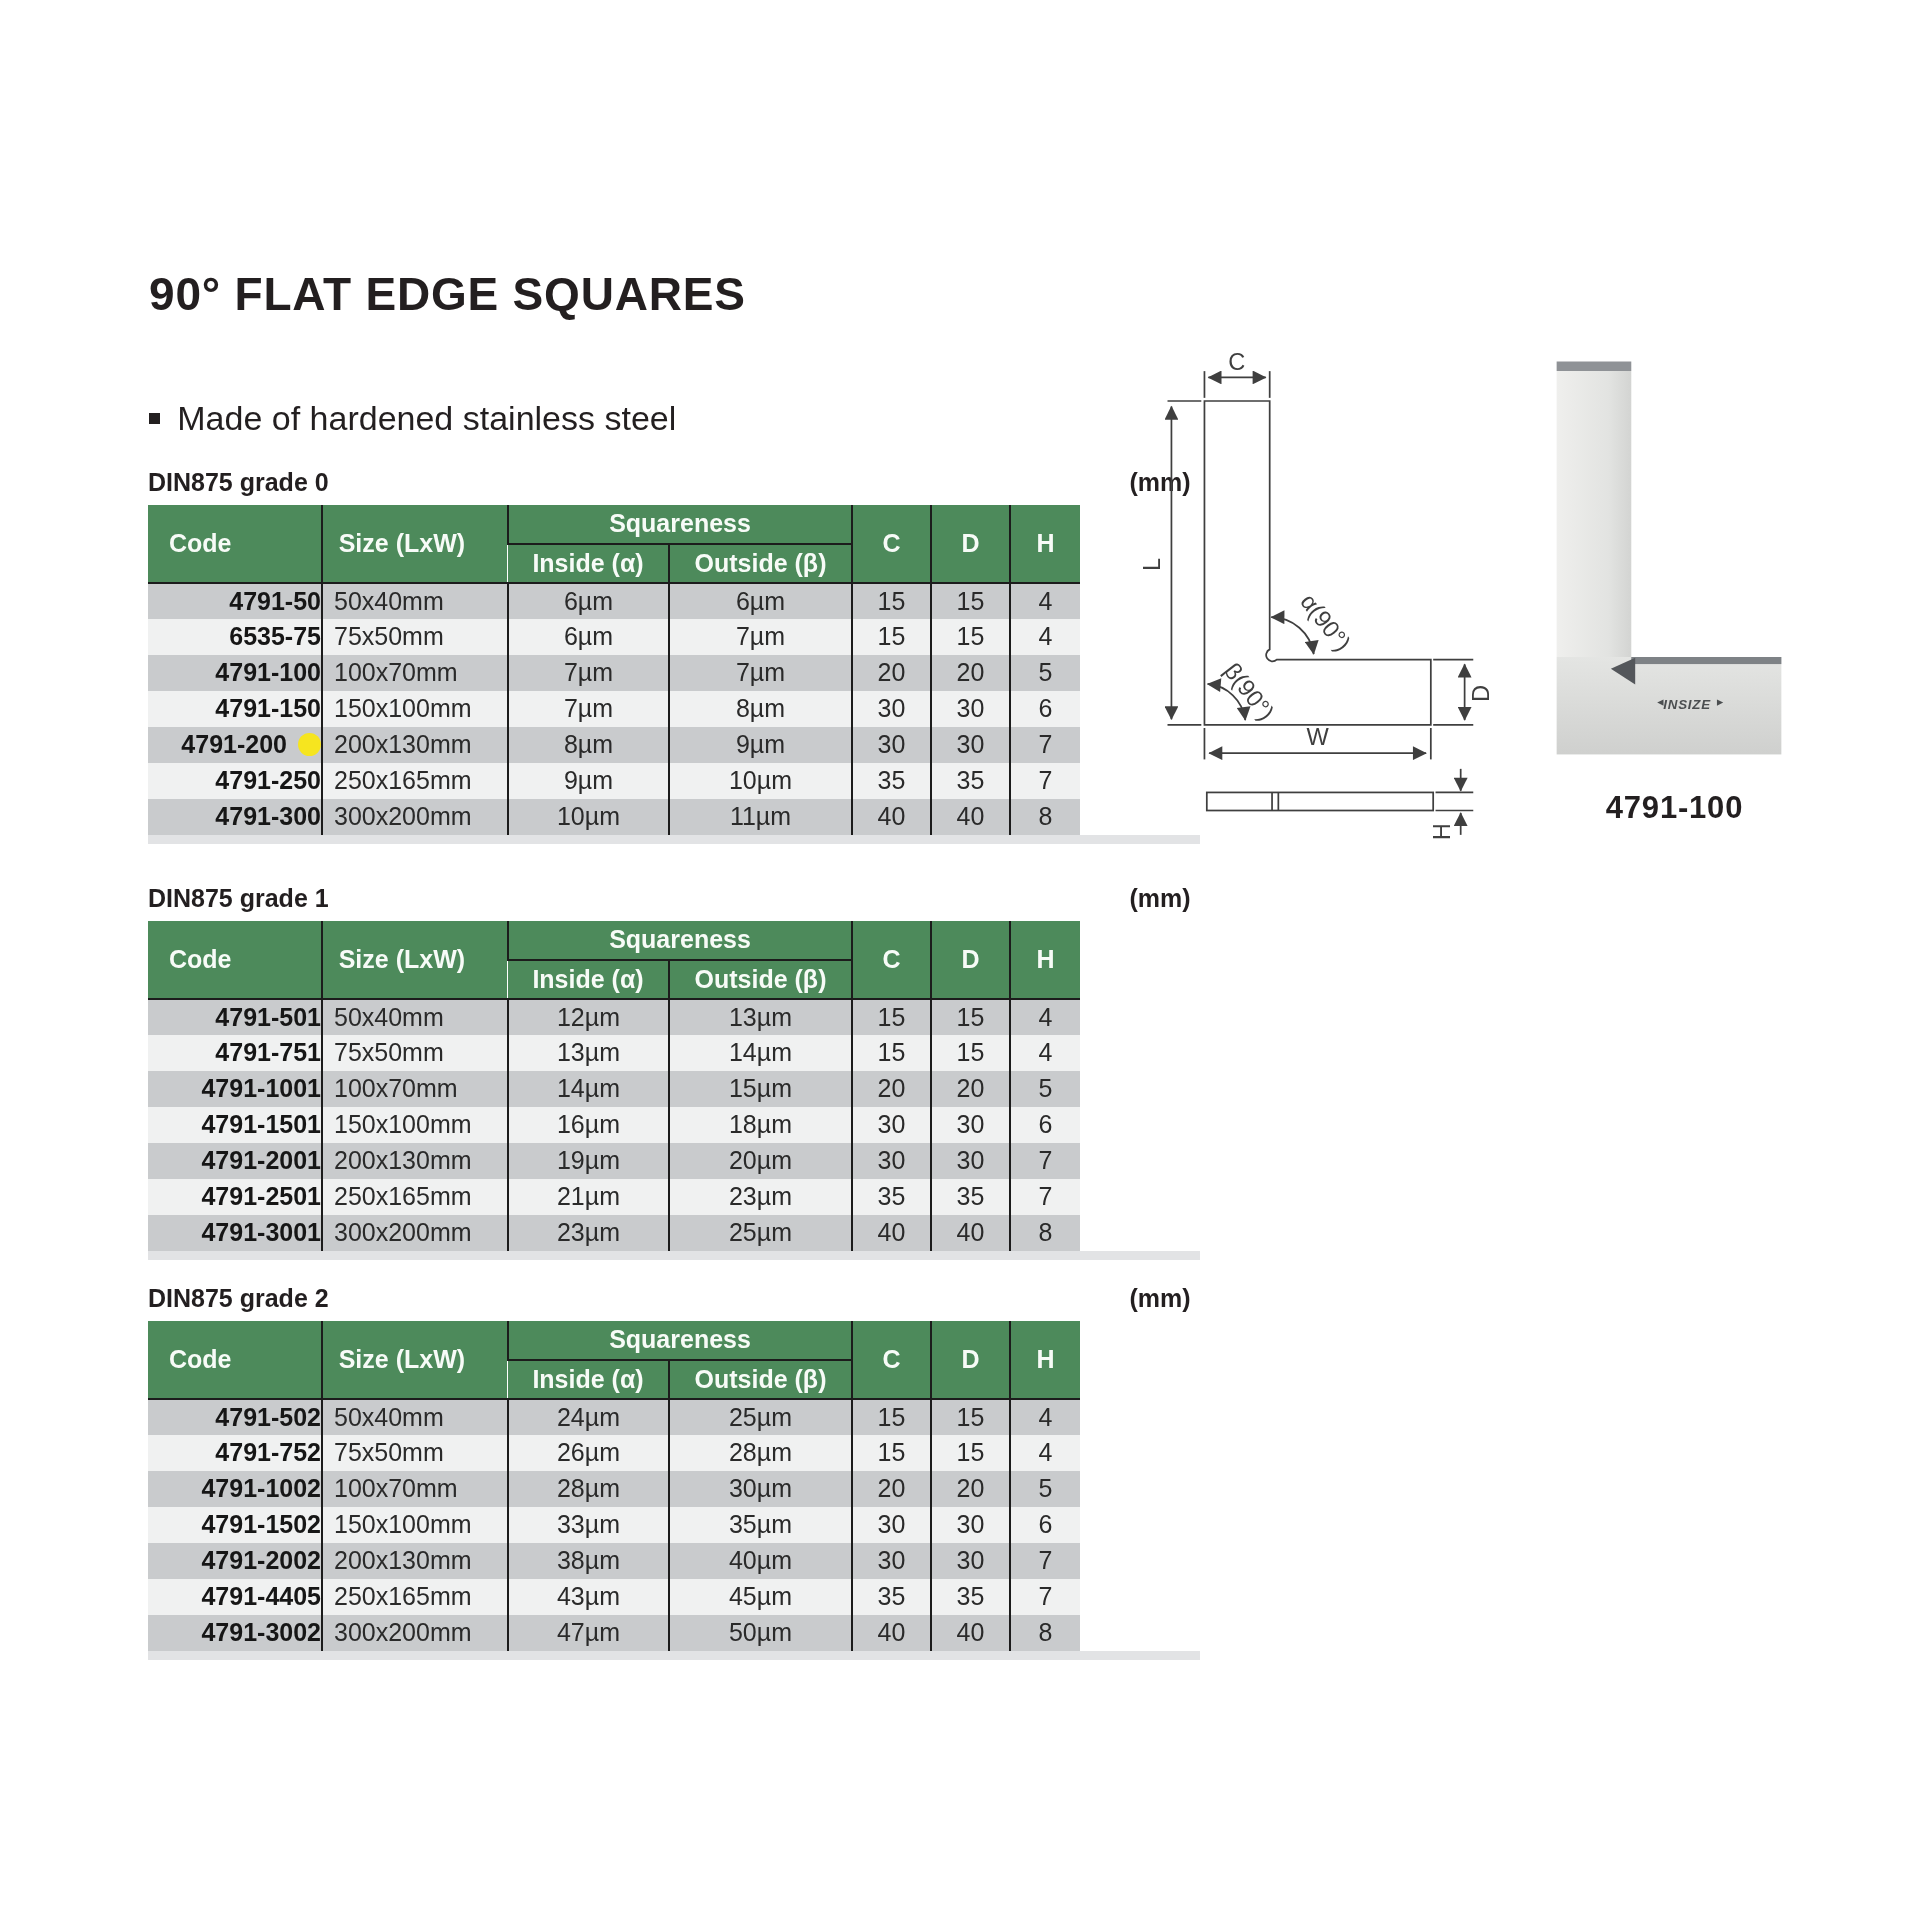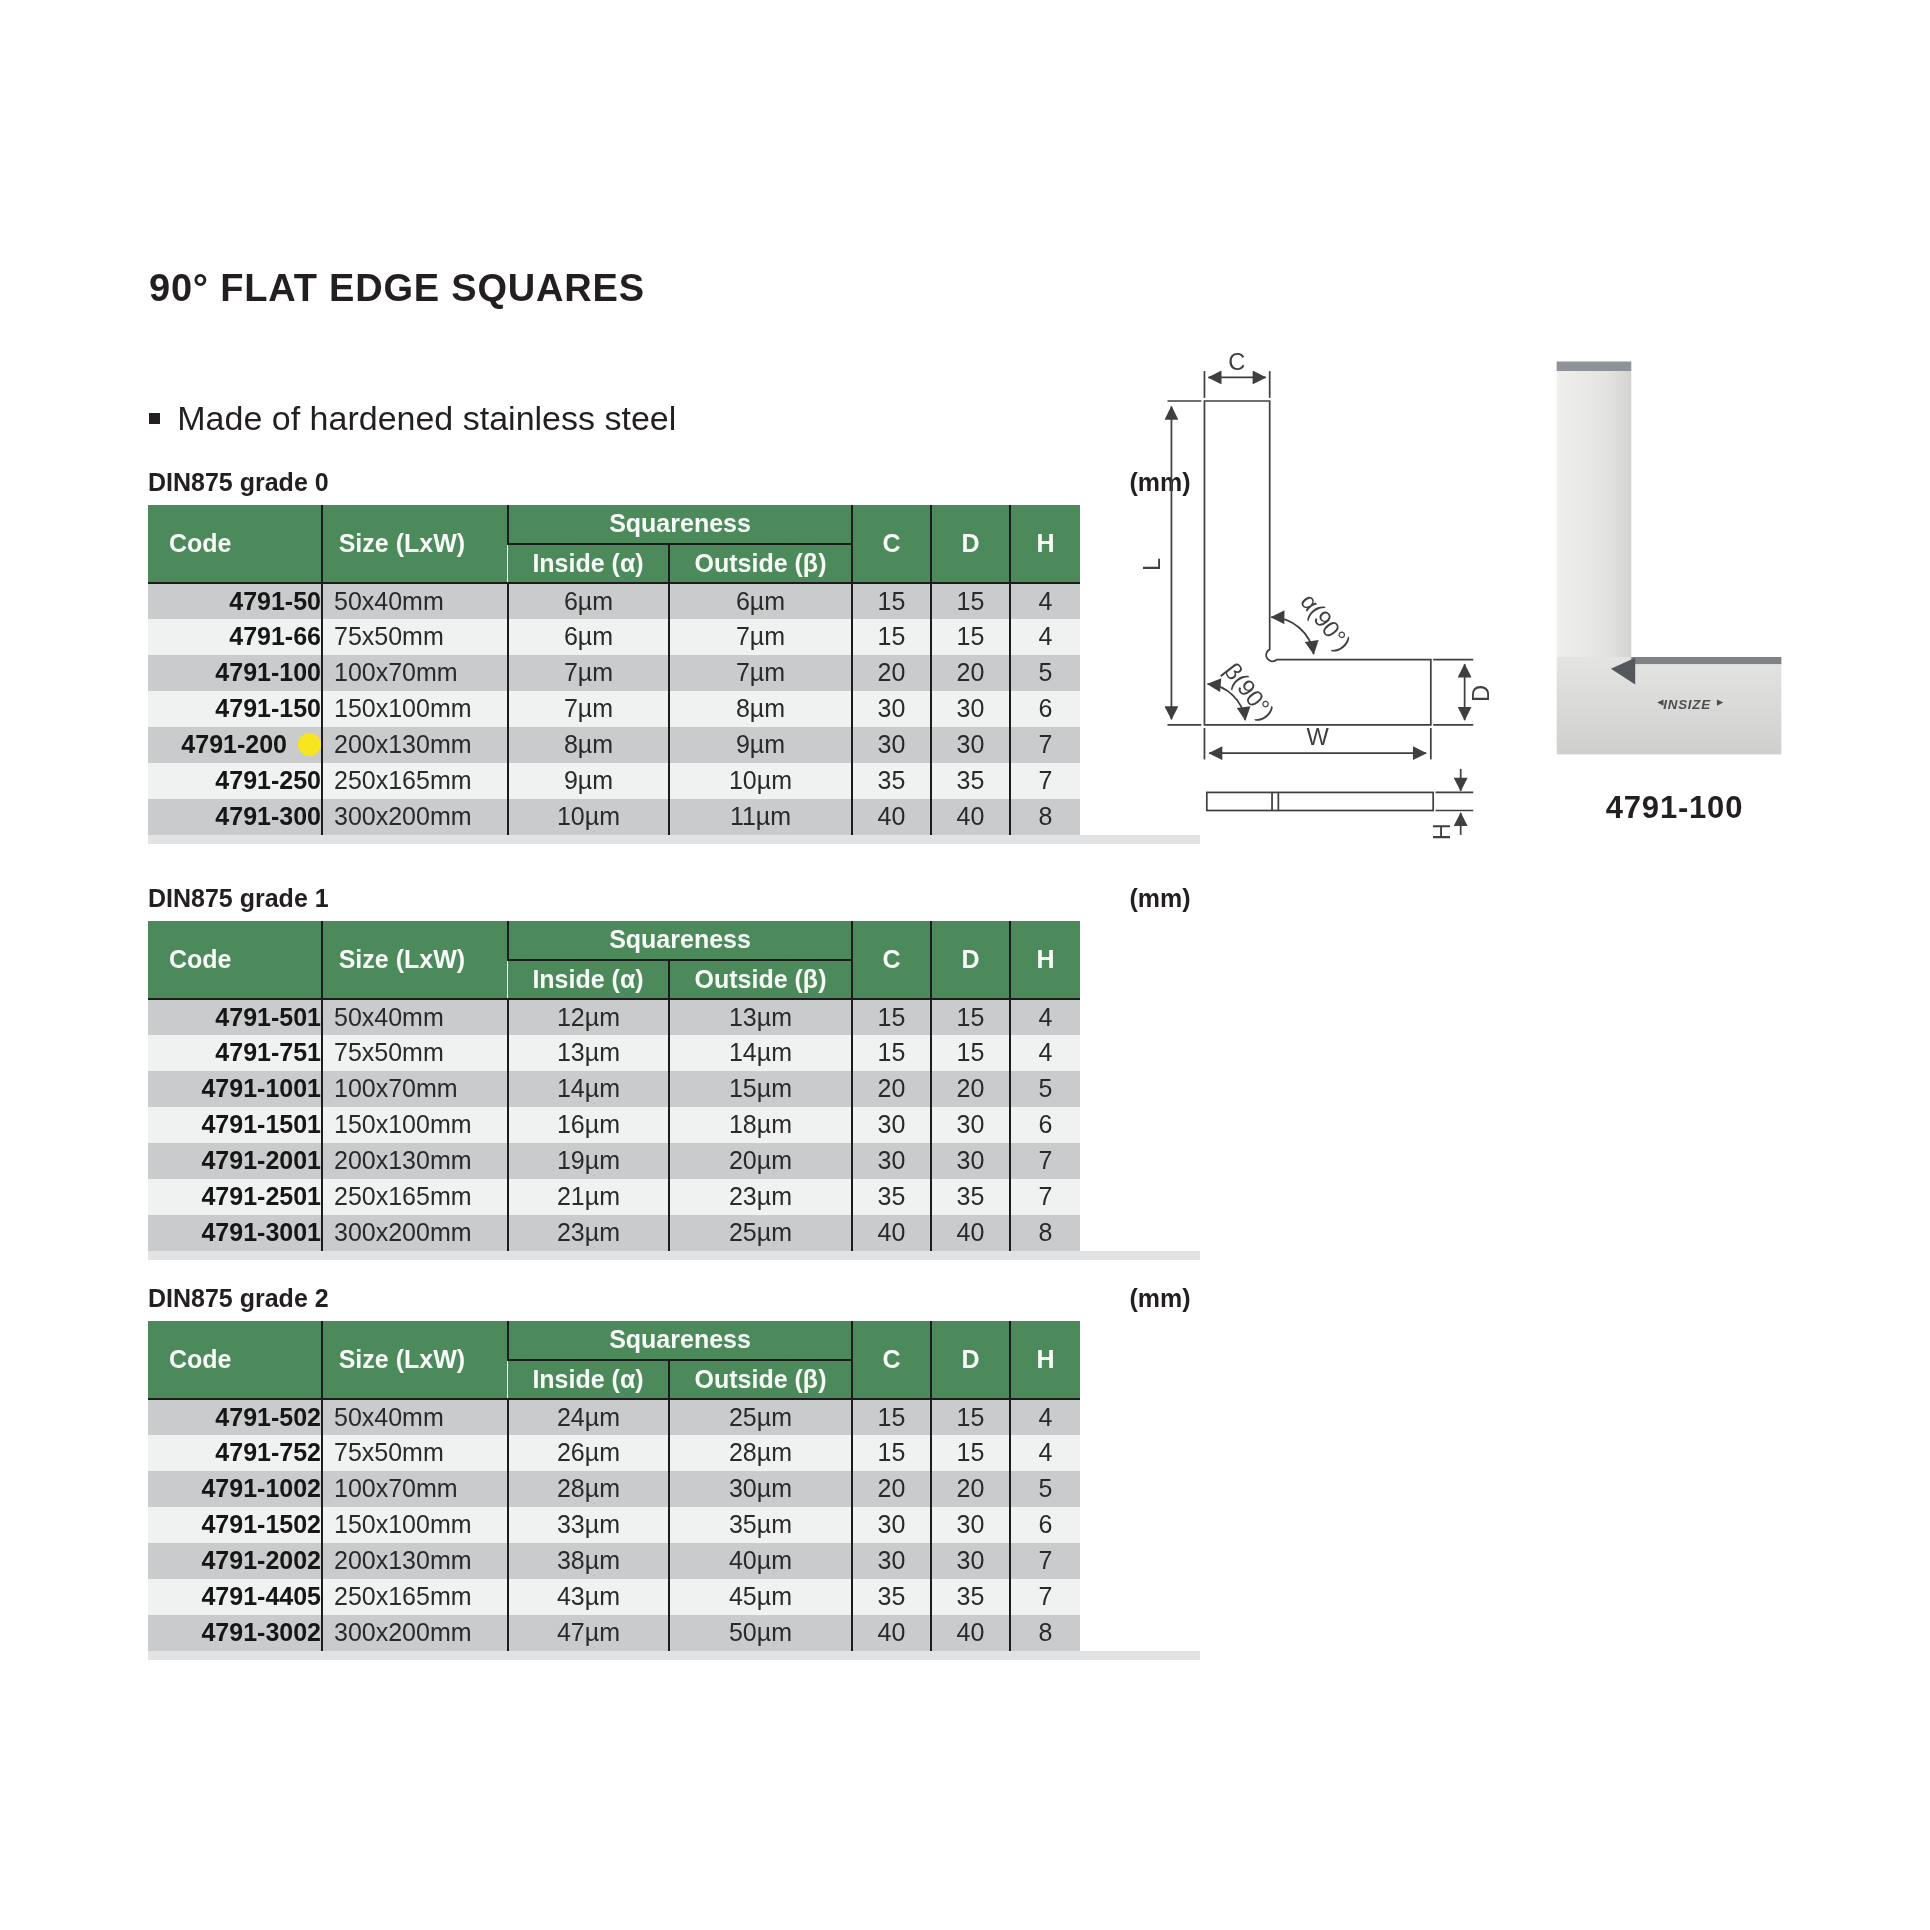--- a/index.html
+++ b/index.html
@@ -11,21 +11,21 @@
     --line:#1c1c1c;
   }
   *{box-sizing:border-box;}
   html,body{margin:0;padding:0;}
   body{
     width:1930px;height:1930px;position:relative;background:#ffffff;
     font-family:"Liberation Sans","DejaVu Sans",sans-serif;color:var(--ink);
   }
   .page-title{
     position:absolute;left:149px;top:267px;
-    font-size:38px;font-weight:bold;letter-spacing:0.8px;color:var(--ink);
+    font-size:46px;font-weight:bold;letter-spacing:0.8px;color:var(--ink);
   }
   .bullet-row{
     position:absolute;left:149px;top:399px;display:flex;align-items:center;
   }
   .bullet-sq{width:11px;height:11px;background:var(--ink);margin-right:17.3px;flex:0 0 auto;}
   .bullet-text{font-size:34px;color:var(--ink);}
 
   .tblock{position:absolute;left:148px;width:1052px;}
   .tblock.t0{top:469px;}
   .tblock.t1{top:885px;}
@@ -112,21 +112,21 @@
         <tr class="dark">
           <td class="c0">4791-50</td>
           <td class="c1">50x40mm</td>
           <td class="c2">6µm</td>
           <td class="c3">6µm</td>
           <td class="c4">15</td>
           <td class="c5">15</td>
           <td class="c6">4</td>
         </tr>
         <tr class="light">
-          <td class="c0">4791-66</td>
+          <td class="c0">6535-75</td>
           <td class="c1">75x50mm</td>
           <td class="c2">6µm</td>
           <td class="c3">7µm</td>
           <td class="c4">15</td>
           <td class="c5">15</td>
           <td class="c6">4</td>
         </tr>
         <tr class="dark">
           <td class="c0">4791-100</td>
           <td class="c1">100x70mm</td>

